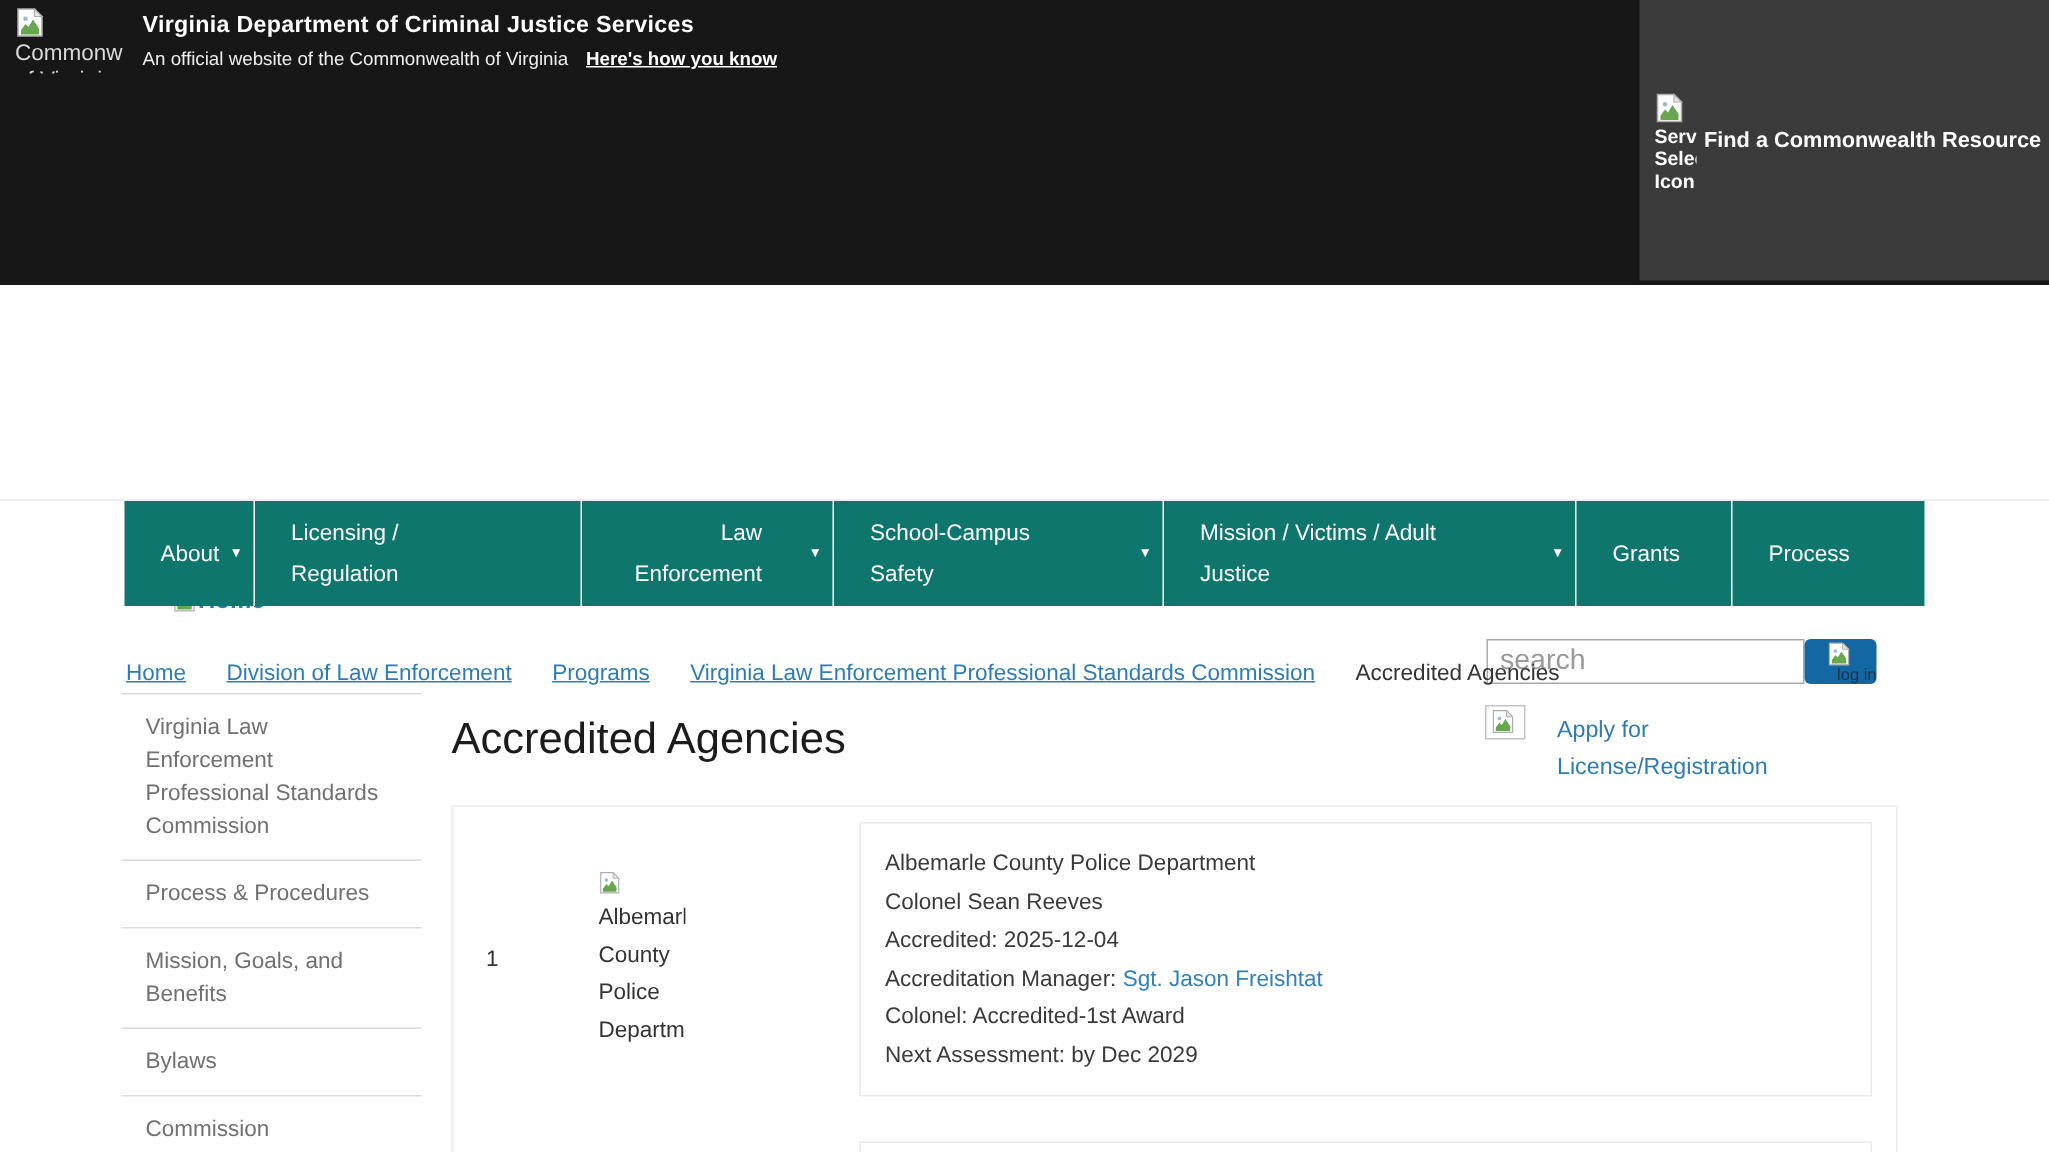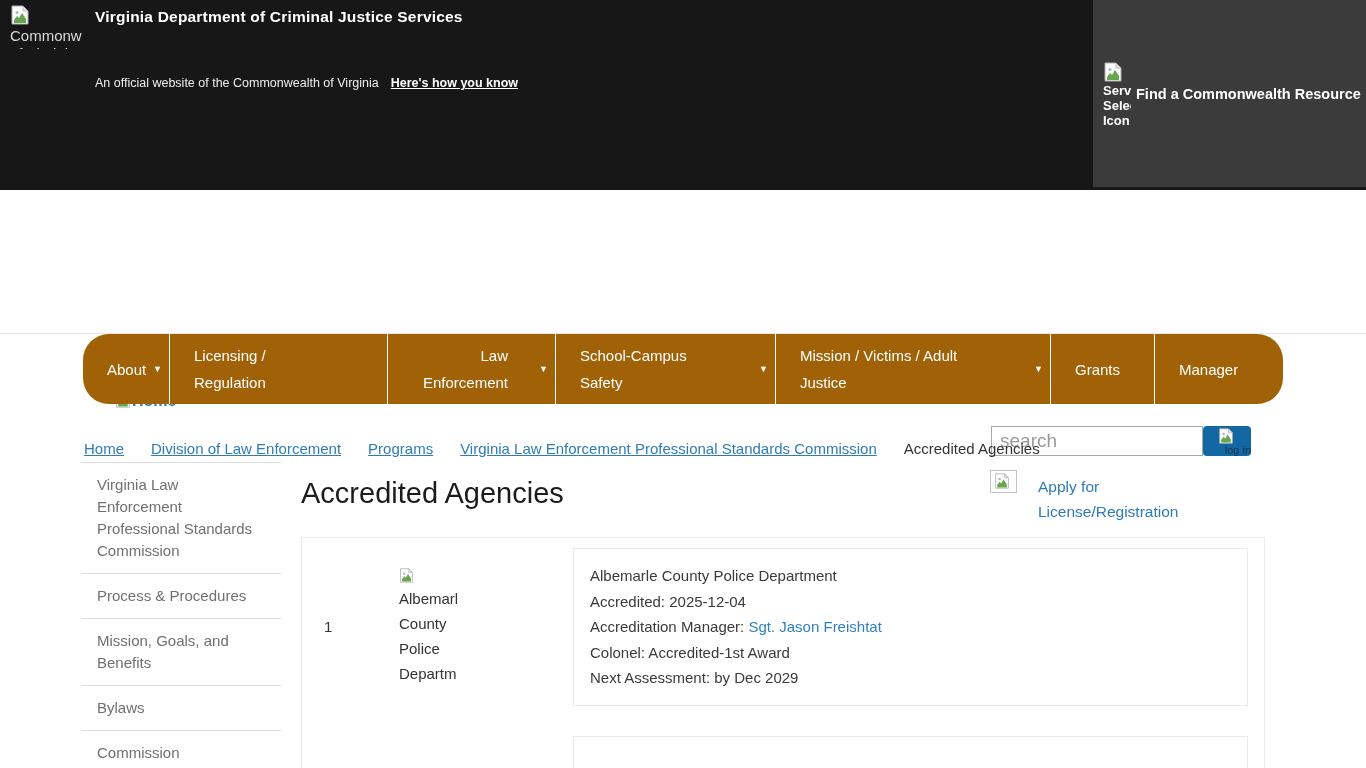--- a/index.html
+++ b/index.html
@@ -9,21 +9,21 @@
 
   
   .banner { position: absolute; left: 0; top: 0; width: 1366px; height: 190px; background: #171717; }
   .banner-right { position: absolute; left: 1093px; top: 0; width: 273px; height: 187px; background: #3b3b3b; }
   .bimg { display: block; }
   .bimg svg { display: block; }
   .logo-box { position: absolute; left: 10px; top: 5px; width: 72px; height: 44px; overflow: hidden;
               color: #d9d9d9; font-size: 15px; line-height: 18px; white-space: normal; }
   .logo-box .bimg { width: 20px; height: 20px; margin-bottom: 2px; }
   .banner-title { position: absolute; left: 95px; top: 8px; color: #fff; font-size: 15.5px; font-weight: bold; letter-spacing: .2px; }
-  .banner-sub { position: absolute; left: 95px; top: 32px; color: #ededed; font-size: 12.5px; margin-top: 44px; }
+  .banner-sub { position: absolute; left: 95px; top: 32px; color: #ededed; font-size: 12.5px; }
   .banner-sub a { color: #fff; font-weight: bold; text-decoration: underline; margin-left: 12px; font-size: 12.5px; cursor: pointer; }
   .selector-box { position: absolute; left: 1103px; top: 62px; width: 28px; height: 66px; overflow: hidden;
                   color: #fff; font-weight: bold; font-size: 13px; line-height: 15px; }
   .selector-box .bimg { width: 20px; height: 20px; margin-bottom: 1px; }
   .resource-link { position: absolute; left: 1136px; top: 86px; color: #fff; font-weight: bold; font-size: 14.5px; cursor: pointer; }
 
   
   .header { position: absolute; left: 0; top: 190px; width: 1366px; height: 144px; background: #fff; border-bottom: 1px solid #e8e8e8; }
   .home-link { position: absolute; left: 115px; top: 202px; display: flex; align-items: flex-start;
                color: #2e7cb5; font-size: 16px; font-weight: bold; cursor: pointer; }
@@ -36,21 +36,21 @@
                 position: relative; overflow: hidden; text-align: right; }
   .search-btn .bimg { width: 18px; height: 16px; margin: 2px auto 0 14px; }
   .search-btn-alt { display: block; color: #16344d; font-size: 11px; margin-left: 10px; line-height: 12px; }
   .apply-img { position: absolute; left: 990px; top: 280px; width: 27px; height: 23px; border: 1px solid #c3c3c3;
                overflow: hidden; padding: 2px 0 0 3px; background: #fff; }
   .apply-img .bimg { width: 16px; height: 16px; }
   .apply-link { position: absolute; left: 1038px; top: 284px; width: 160px; color: #2e7cb5; font-size: 15.5px;
                 line-height: 25px; cursor: pointer; }
 
   
-  .nav { position: absolute; left: 83px; top: 334px; width: 1200px; height: 70px; background: #a16207; display: flex; border-radius: 26px; }
+  .nav { position: absolute; left: 83px; top: 334px; width: 1200px; height: 70px; background: #0f766e; display: flex; }
   .nav-item { position: relative; height: 70px; display: flex; align-items: center; color: #fff; font-size: 15px;
               line-height: 27px; cursor: pointer; border-right: 1px solid #ffffff; }
   .nav-item:last-child { border-right: none; }
   .nav-label { display: block; padding-left: 24px; }
   .caret { position: absolute; right: 7px; top: 50%; transform: translateY(-50%); font-size: 9px; color: #fff; }
   .ni-0 { width: 87px; }  .ni-0 .nav-label { width: 58px; }
   .ni-1 { width: 218px; } .ni-1 .nav-label { width: 140px; }
   .ni-2 { width: 168px; text-align: right; } .ni-2 .nav-label { width: 120px; }
   .ni-3 { width: 220px; } .ni-3 .nav-label { width: 145px; }
   .ni-4 { width: 275px; } .ni-4 .nav-label { width: 200px; }
@@ -176,21 +176,21 @@
       <span class="caret">▼</span>
     </div>
     <div class="nav-item ni-4">
       <span class="nav-label">Mission / Victims / Adult Justice</span>
       <span class="caret">▼</span>
     </div>
     <div class="nav-item ni-5">
       <span class="nav-label">Grants</span>
     </div>
     <div class="nav-item ni-6">
-      <span class="nav-label">Manager</span>
+      <span class="nav-label">Process</span>
     </div>
   </div>
 
   <div class="breadcrumb">
     <a>Home</a><a>Division of Law Enforcement</a><a>Programs</a><a>Virginia Law Enforcement Professional Standards Commission</a><span class="crumb-current">Accredited Agencies</span>
   </div>
 
   <div class="sidebar">
     <div class="side-item">Virginia Law Enforcement Professional Standards Commission</div>
     <div class="side-item">Process &amp; Procedures</div>
@@ -213,20 +213,21 @@
                   <path d="M13 1 v5 h5 z" fill="#e6e6e6" stroke="#adadad" stroke-width="0.8"></path>
                   <path d="M4 15 l3 -4 2 2 3 -5 4 6 v4 h-12 z" fill="#69a74e"></path>
                   <circle cx="7" cy="7.5" r="1.5" fill="#9bb8d4"></circle>
                 </svg>
               </span>
             <span>Albemarle County Police Department</span>
           </div>
         </div>
         <div class="detail-box">
           <div>Albemarle County Police Department</div>
+          <div>Colonel Sean Reeves</div>
           <div>Accredited: 2025-12-04</div>
           <div><span>Accreditation Manager: </span><a>Sgt. Jason Freishtat</a></div>
           <div>Colonel: Accredited-1st Award</div>
           <div>Next Assessment: by Dec 2029</div>
         </div>
       </div>
       <div class="next-box"></div>
     </div>
   </div>
 

